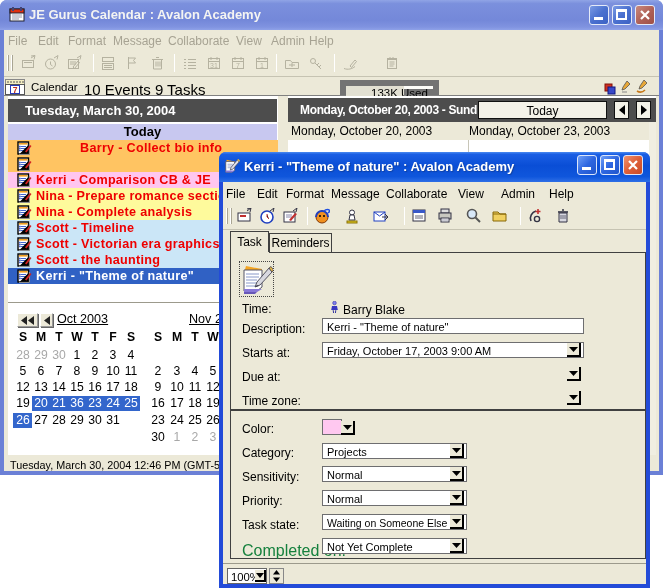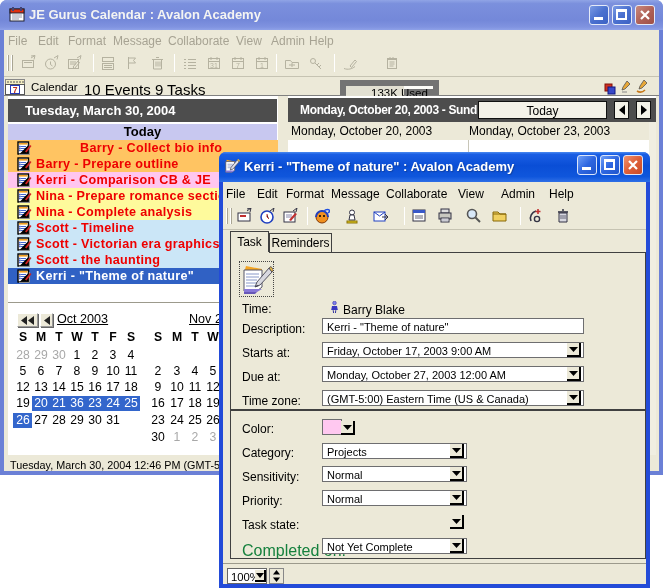--- a/index.html
+++ b/index.html
@@ -160,21 +160,20 @@
     <div class="abs" style="left:36px;top:141px;font-size:12.6px;font-weight:bold;letter-spacing:0.3px;color:#EE0000;white-space:nowrap;margin-left:44px;">Barry - Collect bio info</div>
     <div class="abs" style="left:8px;top:156px;width:270px;height:16px;background:#FFC462;"></div>
     <div class="abs" style="left:17px;top:157px;width:15px;height:14px;"><svg width="15" height="14" viewBox="0 0 15 14">
         <rect x="1" y="1" width="10.5" height="12" fill="#fff" stroke="#000" stroke-width="1.4"></rect>
         <rect x="2" y="2" width="8.5" height="1.6" fill="#F0A020"></rect>
         <path d="M3.5 5.5h5.5M3.5 7.5h5.5M3.5 9.5h5.5" stroke="#4466CC"></path>
         <path d="M2.2 5.5h1.2M2.2 7.5h1.2M2.2 9.5h1.2" stroke="#2244BB" stroke-width="1.4"></path>
         <path d="M12.4 3v10.4H2" stroke="#9a9a9a"></path>
         <path d="M8 10.5L13 4l1.5 1.1-5 6.5z" fill="#D02020"></path>
       </svg></div>
-    <div class="abs" style="left:36px;top:157px;font-size:12.6px;font-weight:bold;letter-spacing:0.3px;color:#EE0000;white-space:nowrap;">Barry - Prepare outline</div>
     <div class="abs" style="left:8px;top:172px;width:270px;height:16px;background:#FFC6EF;"></div>
     <div class="abs" style="left:17px;top:173px;width:15px;height:14px;"><svg width="15" height="14" viewBox="0 0 15 14">
         <rect x="1" y="1" width="10.5" height="12" fill="#fff" stroke="#000" stroke-width="1.4"></rect>
         <rect x="2" y="2" width="8.5" height="1.6" fill="#F0A020"></rect>
         <path d="M3.5 5.5h5.5M3.5 7.5h5.5M3.5 9.5h5.5" stroke="#4466CC"></path>
         <path d="M2.2 5.5h1.2M2.2 7.5h1.2M2.2 9.5h1.2" stroke="#2244BB" stroke-width="1.4"></path>
         <path d="M12.4 3v10.4H2" stroke="#9a9a9a"></path>
         <path d="M8 10.5L13 4l1.5 1.1-5 6.5z" fill="#D02020"></path>
       </svg></div>
     <div class="abs" style="left:36px;top:173px;font-size:12.6px;font-weight:bold;letter-spacing:0.3px;color:#EE0000;white-space:nowrap;">Kerri - Comparison CB &amp; JE</div>
@@ -478,27 +477,25 @@
     <div class="abs" style="left:124px;top:151px;font-size:12px;color:#000;">Barry Blake</div>
     <div class="abs" style="left:23px;top:170px;font-size:12px;color:#000;">Description:</div>
     <div class="abs" style="left:103px;top:166px;width:262px;height:16px;background:#fff;border:1px solid #6E6E70;font-size:11px;color:#000;padding:2px 0 0 4px;white-space:nowrap;overflow:hidden;">Kerri - "Theme of nature"</div>
     <div class="abs" style="left:23px;top:194px;font-size:12px;color:#000;">Starts at:</div>
     <div class="abs" style="left:103px;top:190px;width:262px;height:16px;background:#fff;border:1px solid #6E6E70;font-size:11px;color:#000;padding:2px 0 0 4px;white-space:nowrap;overflow:hidden;">Friday, October 17, 2003 9:00 AM</div>
     <div class="abs" style="left:348px;top:191px;width:14px;height:14px;background:#ECE9D8;border-right:2px solid #000;border-bottom:2px solid #000;"></div>
     <svg class="abs" style="left:350px;top:195px;" width="9" height="5" viewBox="0 0 9 5">
       <path d="M0 0h9L4.5 5Z" fill="#000"></path>
     </svg>
     <div class="abs" style="left:23px;top:218px;font-size:12px;color:#000;">Due at:</div>
-    <div class="abs" style="left:103px;top:214px;width:262px;height:16px;background:#fff;border:1px solid #6E6E70;font-size:11px;color:#000;padding:2px 0 0 4px;white-space:nowrap;overflow:hidden;">Monday, October 27, 2003 12:00 AM</div>
     <div class="abs" style="left:348px;top:215px;width:14px;height:14px;background:#ECE9D8;border-right:2px solid #000;border-bottom:2px solid #000;"></div>
     <svg class="abs" style="left:350px;top:219px;" width="9" height="5" viewBox="0 0 9 5">
       <path d="M0 0h9L4.5 5Z" fill="#000"></path>
     </svg>
     <div class="abs" style="left:23px;top:242px;font-size:12px;color:#000;">Time zone:</div>
-    <div class="abs" style="left:103px;top:238px;width:262px;height:16px;background:#fff;border:1px solid #6E6E70;font-size:11px;color:#000;padding:2px 0 0 4px;white-space:nowrap;overflow:hidden;">(GMT-5:00) Eastern Time (US &amp; Canada)</div>
     <div class="abs" style="left:348px;top:239px;width:14px;height:14px;background:#ECE9D8;border-right:2px solid #000;border-bottom:2px solid #000;"></div>
     <svg class="abs" style="left:350px;top:243px;" width="9" height="5" viewBox="0 0 9 5">
       <path d="M0 0h9L4.5 5Z" fill="#000"></path>
     </svg>
     <div class="abs" style="left:12px;top:257px;width:414px;height:2px;background:#404040;"></div>
     <div class="abs" style="left:23px;top:270px;font-size:12px;color:#000;">Color:</div>
     <div class="abs" style="left:103px;top:267px;width:20px;height:16px;background:#FFC8F0;border:1px solid #6E6E70;"></div>
     <div class="abs" style="left:122px;top:269px;width:14px;height:14px;background:#ECE9D8;border-right:2px solid #000;border-bottom:2px solid #000;"></div>
     <svg class="abs" style="left:124px;top:273px;" width="9" height="5" viewBox="0 0 9 5">
       <path d="M0 0h9L4.5 5Z" fill="#000"></path>
@@ -515,20 +512,21 @@
     <svg class="abs" style="left:233px;top:319px;" width="9" height="5" viewBox="0 0 9 5">
       <path d="M0 0h9L4.5 5Z" fill="#000"></path>
     </svg>
     <div class="abs" style="left:23px;top:342px;font-size:12px;color:#000;">Priority:</div>
     <div class="abs" style="left:103px;top:338px;width:145px;height:16px;background:#fff;border:1px solid #6E6E70;font-size:11px;color:#000;padding:2px 0 0 4px;white-space:nowrap;overflow:hidden;">Normal</div>
     <div class="abs" style="left:231px;top:339px;width:14px;height:14px;background:#ECE9D8;border-right:2px solid #000;border-bottom:2px solid #000;"></div>
     <svg class="abs" style="left:233px;top:343px;" width="9" height="5" viewBox="0 0 9 5">
       <path d="M0 0h9L4.5 5Z" fill="#000"></path>
     </svg>
     <div class="abs" style="left:23px;top:366px;font-size:12px;color:#000;">Task state:</div>
+    <div class="abs" style="left:103px;top:362px;width:145px;height:16px;background:#fff;border:1px solid #6E6E70;font-size:10.5px;color:#000;padding:2px 0 0 4px;white-space:nowrap;overflow:hidden;">Waiting on Someone Else</div>
     <div class="abs" style="left:231px;top:363px;width:14px;height:14px;background:#ECE9D8;border-right:2px solid #000;border-bottom:2px solid #000;"></div>
     <svg class="abs" style="left:233px;top:367px;" width="9" height="5" viewBox="0 0 9 5">
       <path d="M0 0h9L4.5 5Z" fill="#000"></path>
     </svg>
     <div class="abs" style="left:23px;top:390px;font-size:16px;color:#15803d;">Completed on:</div>
     <div class="abs" style="left:103px;top:386px;width:145px;height:16px;background:#fff;border:1px solid #6E6E70;font-size:11px;color:#000;padding:2px 0 0 4px;white-space:nowrap;overflow:hidden;">Not Yet Complete</div>
     <div class="abs" style="left:231px;top:387px;width:14px;height:14px;background:#ECE9D8;border-right:2px solid #000;border-bottom:2px solid #000;"></div>
     <svg class="abs" style="left:233px;top:391px;" width="9" height="5" viewBox="0 0 9 5">
       <path d="M0 0h9L4.5 5Z" fill="#000"></path>
     </svg>

